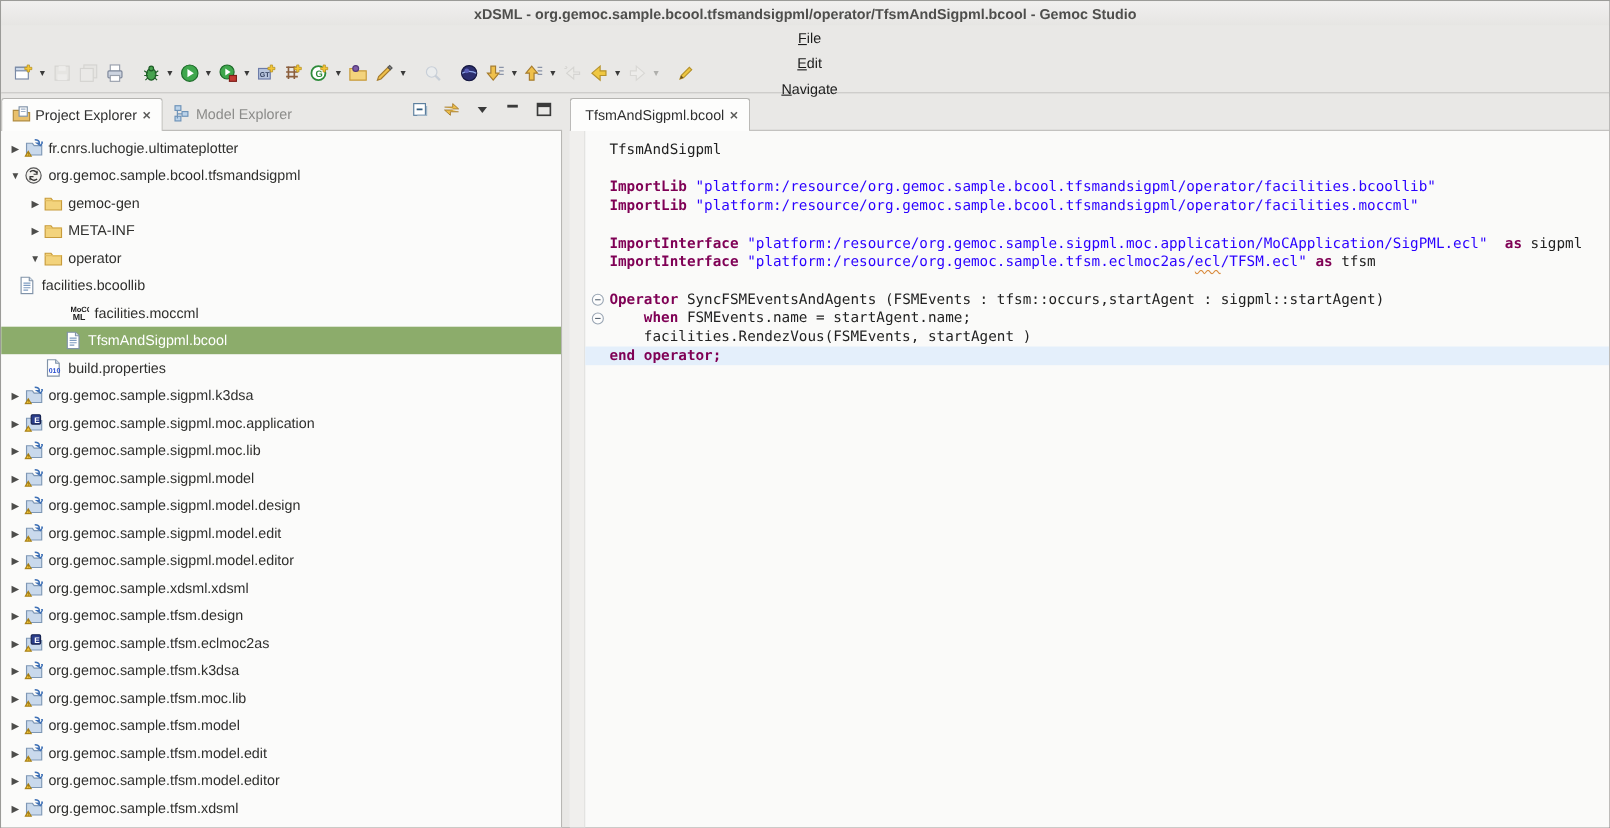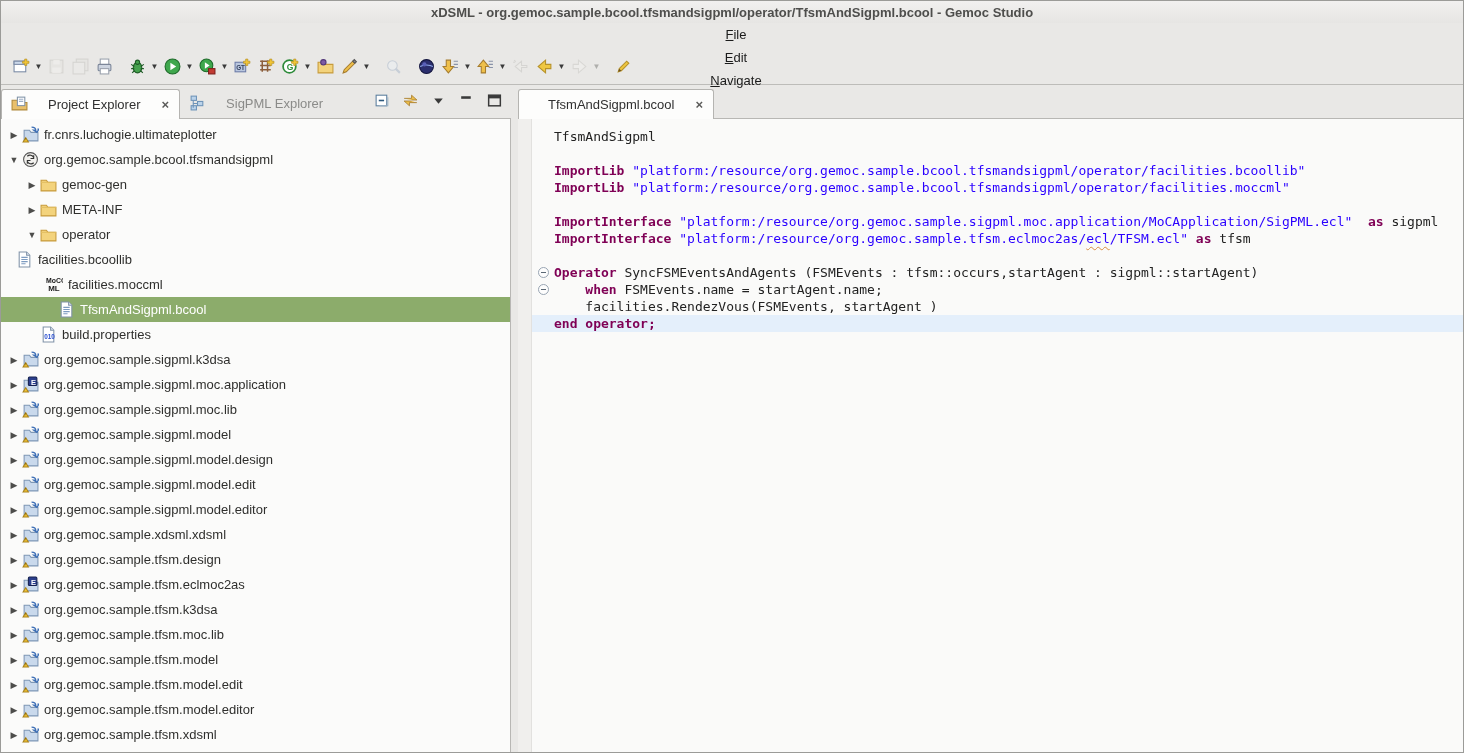--- a/index.html
+++ b/index.html
@@ -28,21 +28,21 @@
   
   .main { display:flex; height:668px; background:#E9E8E6; padding-top:3px; }
 
   .left-panel { width:510px; display:flex; flex-direction:column; }
   .sash { width:7px; }
   .editor-panel { flex:1; display:flex; flex-direction:column; }
 
   .panel-header { height:31px; display:flex; align-items:flex-end;
                   border-bottom:1px solid #B8B7B4; background:#E9E8E6; position:relative; }
   .tab { height:29px; display:flex; align-items:center; padding:0 9px; font-size:13px;
-         color:#8B8B89; gap:20px; }
+         color:#8B8B89; gap:4px; }
   .tab.active { background:#FDFDFC; border:1px solid #B5B4B1; border-bottom:none;
                 border-radius:3px 3px 0 0; color:#303030; margin-bottom:-1px; height:30px; }
   .tab .close { font-size:13px; font-weight:bold; color:#5B5B59; padding:0 1px; }
   .panel-tools { position:absolute; right:8px; top:6px; display:flex; align-items:center; gap:10px; }
   .ptool { width:18px; height:16px; display:flex; align-items:center; justify-content:center; }
 
   
   .tree { flex:1; background:#FBFBFA; overflow:hidden; padding-top:3px;
           border-right:1px solid #B8B7B4; }
   .trow { height:25px; display:flex; align-items:center; font-size:13px; color:#2F2F2D; }
@@ -280,21 +280,21 @@
         <span>Project Explorer</span>
         <span class="close">×</span>
       </div>
       <div class="tab">
         <span class="ticon"><svg width="17" height="17" viewBox="0 0 16 16">
               <rect x="2" y="2" width="5" height="4" fill="#BBD3EA" stroke="#6E93B8"></rect>
               <rect x="8" y="7" width="5" height="4" fill="#BBD3EA" stroke="#6E93B8"></rect>
               <rect x="2" y="11" width="5" height="4" fill="#BBD3EA" stroke="#6E93B8"></rect>
               <path d="M4 6v7M4 9h4" stroke="#6E93B8" fill="none"></path>
             </svg></span>
-        <span>SigPML Explorer</span>
+        <span>Model Explorer</span>
       </div>
       <div class="panel-tools">
           <span class="ptool">
             <span><svg width="17" height="17" viewBox="0 0 16 16">
                 <rect x="2" y="3" width="10" height="10" fill="#FFF" stroke="#5B7E9E"></rect>
                 <path d="M4.5 8h5" stroke="#2F5A7E" stroke-width="1.5"></path>
                 <path d="M13 5v8h-8" stroke="#9EB4C6" fill="none"></path>
               </svg></span>
           </span>
           <span class="ptool">
@@ -378,21 +378,21 @@
           <span class="arrow"></span>
           <span class="ticon">
             <svg width="17" height="17" viewBox="0 0 16 16">
               <path d="M3 1h7l3 3v11H3z" fill="#FFF" stroke="#8193A8"></path>
               <path d="M10 1v3h3" fill="#DDE6F0" stroke="#8193A8"></path>
               <path d="M5 6h6M5 8h6M5 10h6M5 12h4" stroke="#7D9BC0"></path>
             </svg>
           </span>
           <span>facilities.bcoollib</span>
         </div>
-        <div class="trow" style="padding-left: 30px;">
+        <div class="trow" style="padding-left: 48px;">
           <span class="arrow"></span>
           <span class="ticon">
             <svg width="17" height="17" viewBox="0 0 16 16">
               <text x="0" y="7" font-size="6.5" font-weight="bold" fill="#1A1A1A">MoCC</text>
               <text x="2" y="14" font-size="7.5" font-weight="bold" fill="#1A1A1A">ML</text>
             </svg>
           </span>
           <span>facilities.moccml</span>
         </div>
         <div class="trow selected" style="padding-left: 42px;">

